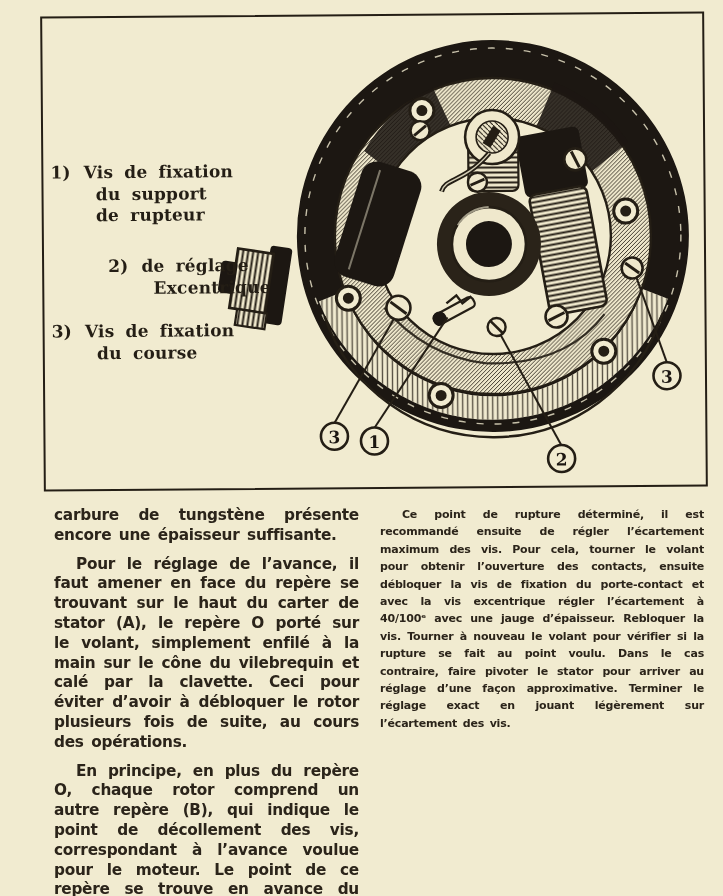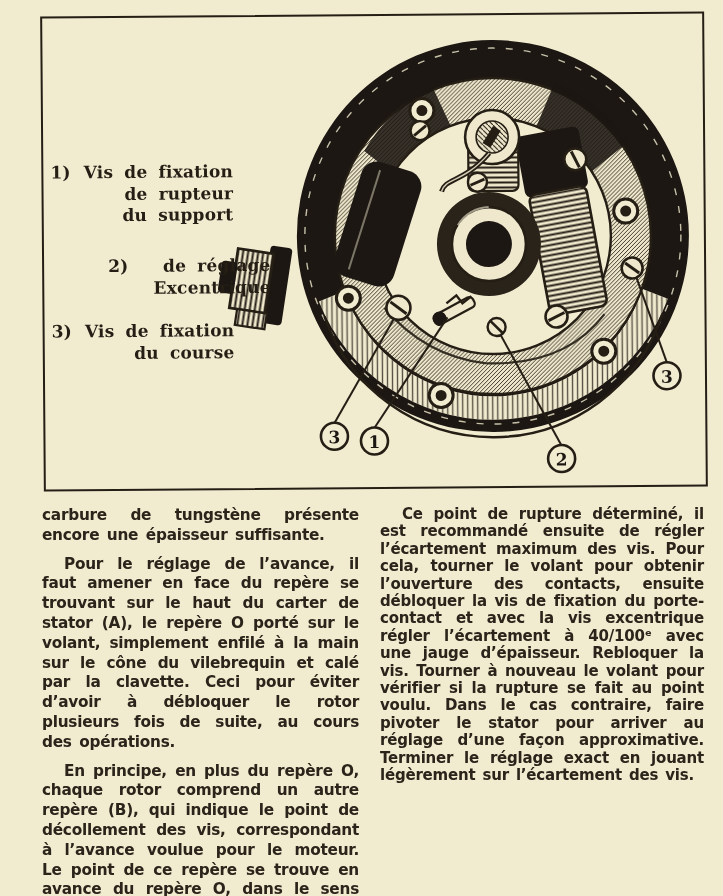--- a/index.html
+++ b/index.html
@@ -19,32 +19,32 @@
   .figure-frame svg{position:absolute;left:0;top:0;}
   
   .legend{
     position:absolute;left:0;top:0;width:250px;height:100%;
     font-family:"DejaVu Serif",serif;font-weight:bold;
     font-size:17px;line-height:21.5px;color:#241e15;
     word-spacing:5px;letter-spacing:.2px;
   }
   .legend-item{position:absolute;display:flex;gap:13px;}
   .legend-item .num{flex:0 0 auto;}
-  .legend-item .lines div{white-space:nowrap;text-align:right;}
+  .legend-item .lines div{white-space:nowrap;}
   .legend-item .lines div + div{padding-left:12px;}
   #legend-1{left:7px;top:144px;}
   #legend-2{left:64px;top:238px;}
   #legend-3{left:7px;top:303px;}
   
   .column{position:absolute;top:506px;text-align:justify;-moz-text-align-last:left;text-align-last:left;}
   .column p{margin:0;}
   .col-left{left:42px;width:317px;font-size:15.3px;line-height:19.8px;
             font-weight:bold;word-spacing:2.5px;letter-spacing:-0.25px;}
-  .col-left p{margin-bottom:9px;}
-  .col-right{left:380px;width:324px;font-size:15px;line-height:17.4px;
+  .col-left p{margin-bottom:9px;margin-left:12px;}
+  .col-right{left:380px;width:324px;font-size:11px;line-height:17.4px;
              font-weight:bold;word-spacing:2px;letter-spacing:-0.2px;}
   .col-right p{margin-bottom:13px;}
   .column p.indent{text-indent:22px;}
   
   text.callout-num{
     font-family:"DejaVu Serif",serif;font-weight:bold;font-size:17px;
     fill:#1c1712;
   }
 </style>
 </head>
@@ -199,22 +199,22 @@
       <circle cx="622" cy="362" r="13.5" fill="#f1ebd0" stroke="#241e15" stroke-width="2.6"></circle>
       <text class="callout-num" x="622" y="369" text-anchor="middle">3</text>
     </g>
   </svg>
 
   <div class="legend">
     <div class="legend-item" id="legend-1">
       <span class="num">1)</span>
       <span class="lines">
         <div>Vis de fixation</div>
+        <div>du support</div>
         <div>de rupteur</div>
-        <div>du support</div>
       </span>
     </div>
     <div class="legend-item" id="legend-2">
       <span class="num">2)</span>
       <span class="lines">
         <div>de réglage</div>
         <div>Excentrique</div>
       </span>
     </div>
     <div class="legend-item" id="legend-3">

